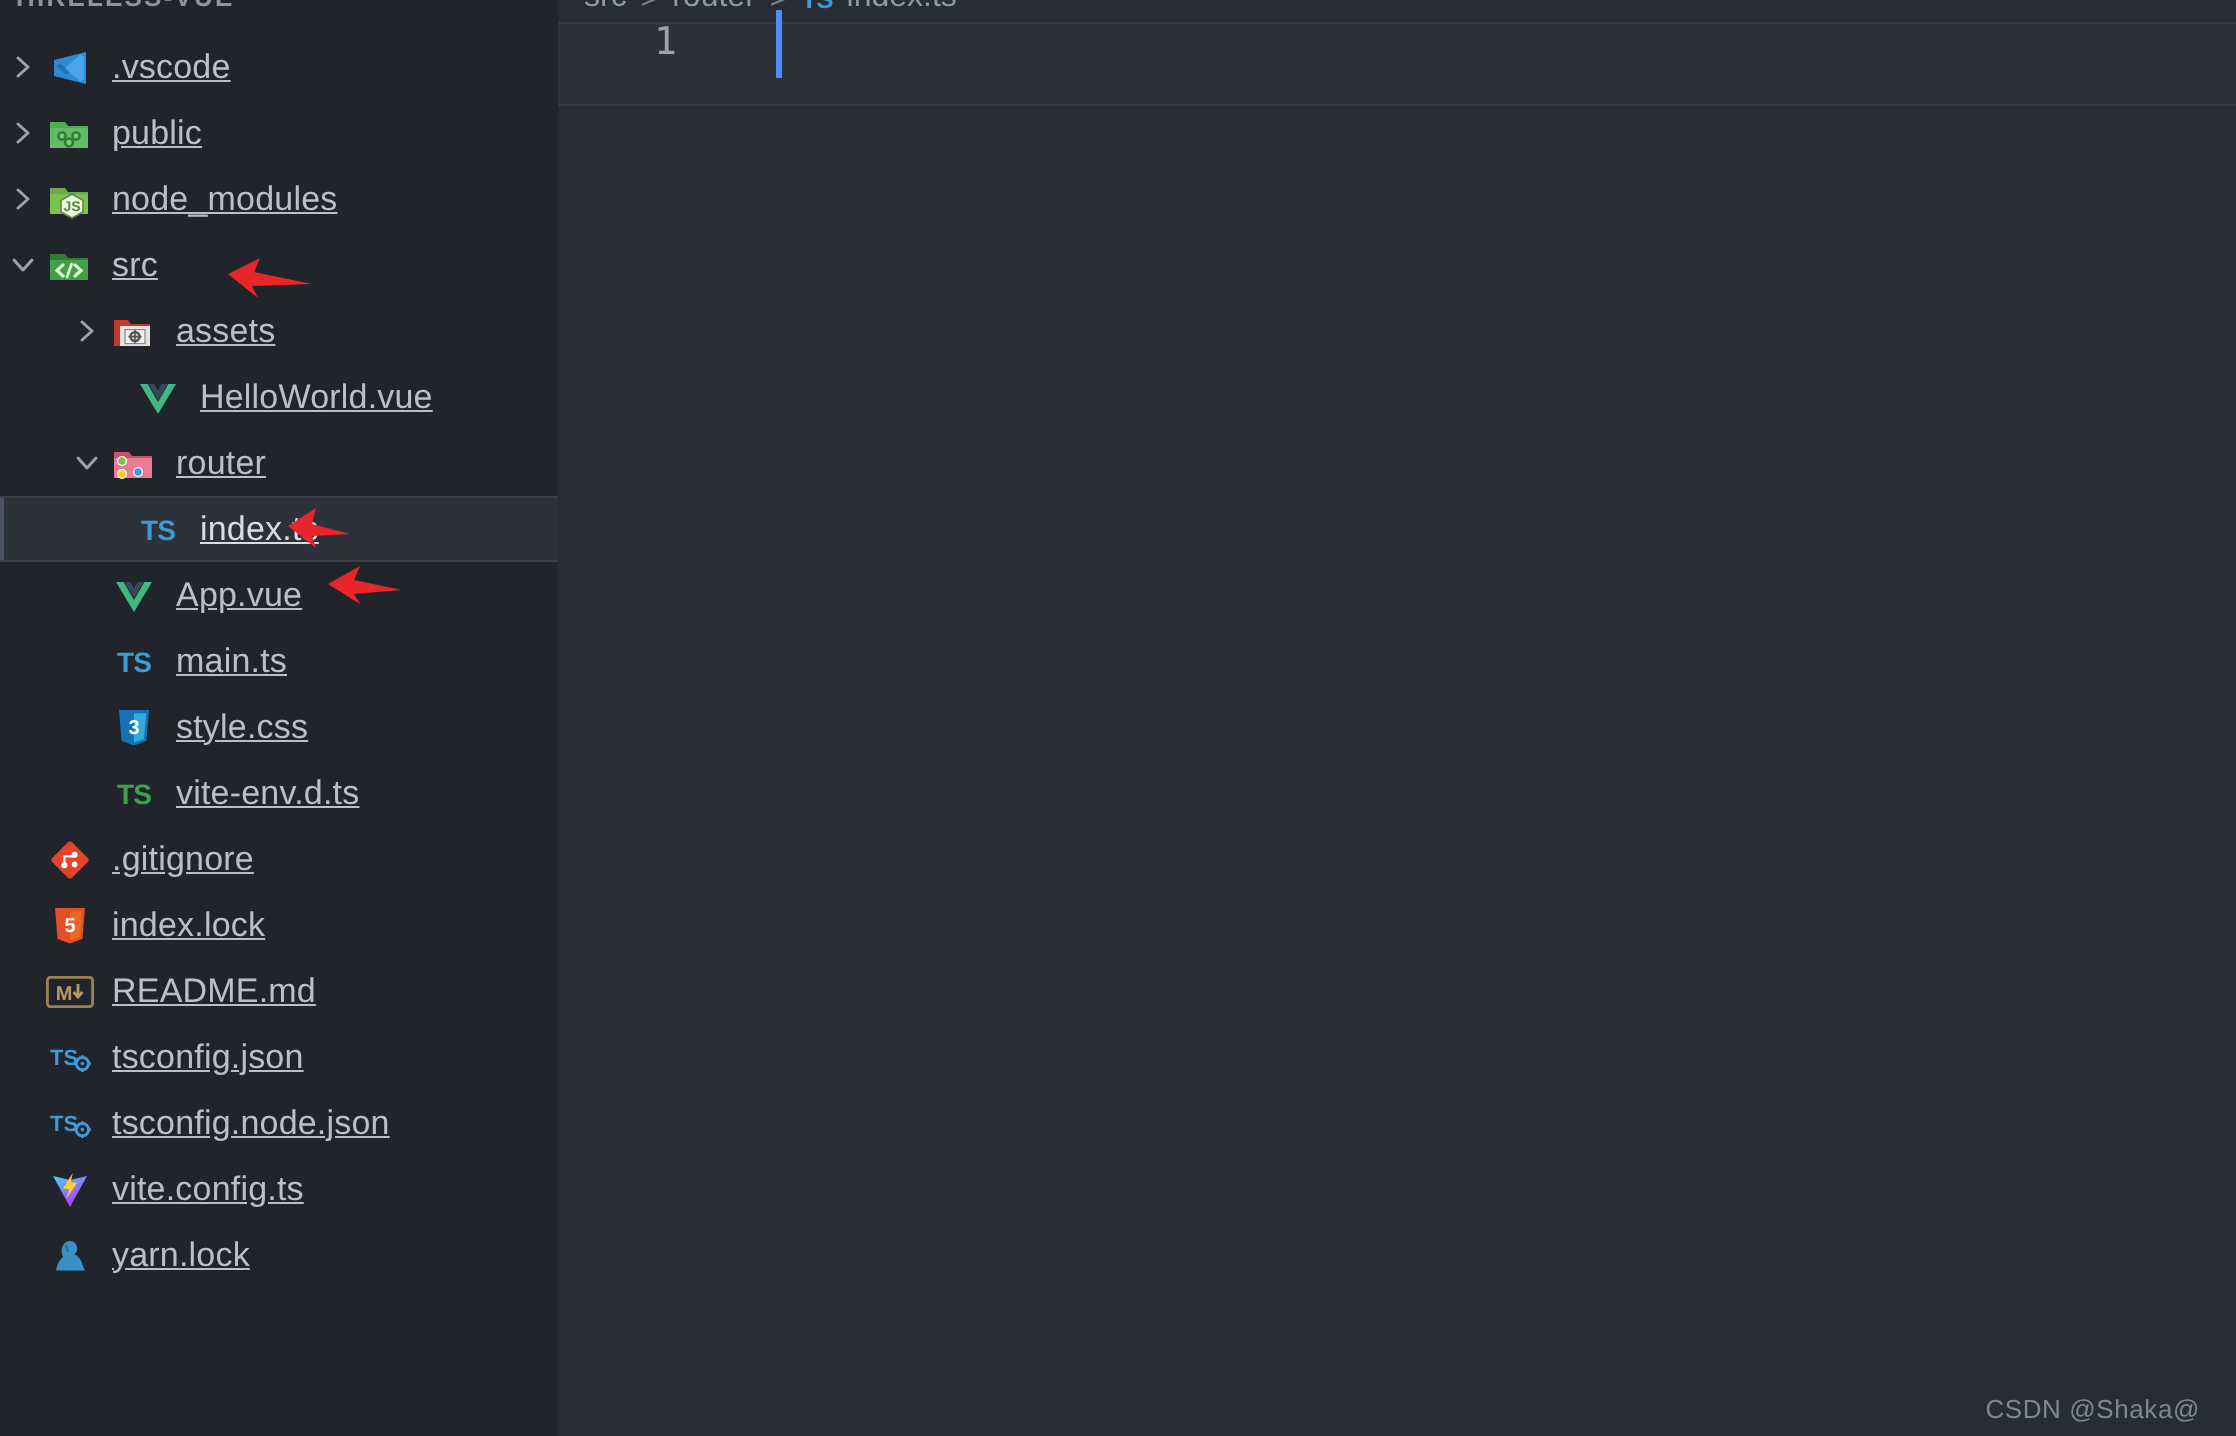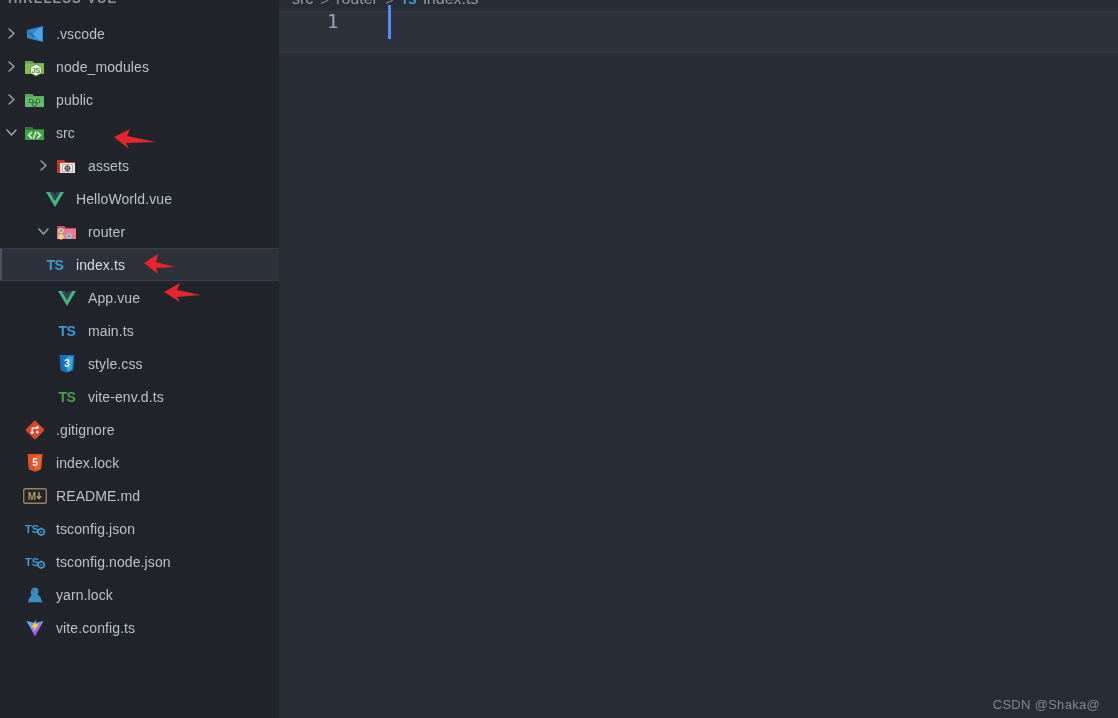--- a/index.html
+++ b/index.html
@@ -69,31 +69,32 @@
   }
   .chev svg { display: block; }
   .ficon {
     width: 26px;
     flex: 0 0 26px;
     display: flex;
     align-items: center;
     justify-content: center;
   }
   .label {
-    font-size: 14px;
+    font-size: 17px;
     color: #b9c0cb;
     padding-left: 8px;
     letter-spacing: 0.1px;
+    text-decoration: underline;
   }
   .row.selected .label { color: #d7dce5; }
 
   
   .ind0 { padding-left: 0px; }
   .ind1 { padding-left: 32px; }
-  .ind2 { padding-left: 20px; }
+  .ind2 { padding-left: 44px; }
 
   
   .tsicon {
     font-size: 14px;
     font-weight: bold;
     font-family: "Liberation Sans", sans-serif;
     letter-spacing: -0.5px;
   }
   .ts-blue { color: #3d9bd8; }
   .ts-green { color: #3fa34d; }
@@ -174,36 +175,20 @@
             </svg>
           </span>
           <span class="ficon">
             <svg width="20" height="20" viewBox="0 0 20 20">
               <path d="M2 6 L2 14 L18 18 L18 2 Z" fill="#2d8bd4"></path>
               <path d="M14 4 L8 10 L4.5 7.5 L3 9 L8 13.5 L15.5 6 Z" fill="#1b5e8c" opacity="0.55"></path>
               <path d="M15 3.2 L7.5 10 L15 16.8 L17 16 L17 4 Z" fill="#4aa6e8"></path>
             </svg>
           </span>
           <span class="label">.vscode</span>
-        </div>
-        <div class="row ind0">
-          <span class="chev">
-            <svg width="13" height="13" viewBox="0 0 13 13">
-              <path d="M4 2 L9 6.5 L4 11" stroke="currentColor" stroke-width="1.5" fill="none" stroke-linecap="round" stroke-linejoin="round"></path>
-            </svg>
-          </span>
-          <span class="ficon">
-            <svg width="22" height="20" viewBox="0 0 22 20">
-              <path d="M1 4 L1 17 L20 17 L20 6 L10 6 L8.5 4 Z" fill="#6ea84f"></path>
-              <path d="M1 7 L20 7 L20 17 L1 17 Z" fill="#7cc04f"></path>
-              <path d="M12 7 L17.5 10.2 L17.5 16 L12 19 L6.5 16 L6.5 10.2 Z" fill="#e8f5e0" stroke="#5a8b3a" stroke-width="0.8"></path>
-              <text x="12" y="15.5" font-size="7" font-family="'Liberation Sans',sans-serif" font-weight="bold" fill="#5a8b3a" text-anchor="middle">JS</text>
-            </svg>
-          </span>
-          <span class="label">node_modules</span>
         </div>
         <div class="row ind0">
           <span class="chev">
             <svg width="13" height="13" viewBox="0 0 13 13">
               <path d="M4 2 L9 6.5 L4 11" stroke="currentColor" stroke-width="1.5" fill="none" stroke-linecap="round" stroke-linejoin="round"></path>
             </svg>
           </span>
           <span class="ficon">
             <svg width="22" height="20" viewBox="0 0 22 20">
               <path d="M1 4 L1 17 L20 17 L20 6 L10 6 L8.5 4 Z" fill="#4caf50"></path>
@@ -214,20 +199,36 @@
               <circle cx="7" cy="11" r="1.2" fill="#81c784"></circle>
               <circle cx="14" cy="11" r="1.2" fill="#81c784"></circle>
               <circle cx="10.5" cy="14.2" r="1.3" fill="#81c784"></circle>
             </svg>
           </span>
           <span class="label">public</span>
         </div>
         <div class="row ind0">
           <span class="chev">
             <svg width="13" height="13" viewBox="0 0 13 13">
+              <path d="M4 2 L9 6.5 L4 11" stroke="currentColor" stroke-width="1.5" fill="none" stroke-linecap="round" stroke-linejoin="round"></path>
+            </svg>
+          </span>
+          <span class="ficon">
+            <svg width="22" height="20" viewBox="0 0 22 20">
+              <path d="M1 4 L1 17 L20 17 L20 6 L10 6 L8.5 4 Z" fill="#6ea84f"></path>
+              <path d="M1 7 L20 7 L20 17 L1 17 Z" fill="#7cc04f"></path>
+              <path d="M12 7 L17.5 10.2 L17.5 16 L12 19 L6.5 16 L6.5 10.2 Z" fill="#e8f5e0" stroke="#5a8b3a" stroke-width="0.8"></path>
+              <text x="12" y="15.5" font-size="7" font-family="'Liberation Sans',sans-serif" font-weight="bold" fill="#5a8b3a" text-anchor="middle">JS</text>
+            </svg>
+          </span>
+          <span class="label">node_modules</span>
+        </div>
+        <div class="row ind0">
+          <span class="chev">
+            <svg width="13" height="13" viewBox="0 0 13 13">
               <path d="M2 4 L6.5 9 L11 4" stroke="currentColor" stroke-width="1.5" fill="none" stroke-linecap="round" stroke-linejoin="round"></path>
             </svg>
           </span>
           <span class="ficon">
             <svg width="22" height="20" viewBox="0 0 22 20">
               <path d="M1 4 L1 17 L20 17 L20 6 L10 6 L8.5 4 Z" fill="#2e7d32"></path>
               <path d="M1 7 L20 7 L20 17 L1 17 Z" fill="#43a047"></path>
               <path d="M7.5 9.5 L4.5 12.2 L7.5 15" stroke="#d9f5d0" stroke-width="1.6" fill="none" stroke-linecap="round"></path>
               <path d="M13.5 9.5 L16.5 12.2 L13.5 15" stroke="#d9f5d0" stroke-width="1.6" fill="none" stroke-linecap="round"></path>
               <path d="M11.8 9 L9.5 15.5" stroke="#d9f5d0" stroke-width="1.4" stroke-linecap="round"></path>
@@ -373,47 +374,47 @@
           <span class="chev"></span>
           <span class="ficon">
             <svg width="24" height="18" viewBox="0 0 24 18">
               <text x="2" y="12.5" font-size="11" font-family="'Liberation Sans',sans-serif" font-weight="bold" fill="#3d9bd8">TS</text>
               <circle cx="18.2" cy="11.8" r="3.1" fill="none" stroke="#3d9bd8" stroke-width="1.5"></circle>
               <circle cx="18.2" cy="11.8" r="0.9" fill="#3d9bd8"></circle>
               <path d="M18.2 7.6 L18.2 9 M18.2 14.6 L18.2 16 M14 11.8 L15.4 11.8 M21 11.8 L22.4 11.8" stroke="#3d9bd8" stroke-width="1.3"></path>
             </svg>
           </span>
           <span class="label">tsconfig.node.json</span>
-        </div>
-        <div class="row ind0">
-          <span class="chev"></span>
-          <span class="ficon">
-            <svg width="20" height="20" viewBox="0 0 20 20">
-              <path d="M10 2.5 C12.1 2.5 13.6 4.2 13.6 6.3 C13.6 7.6 13 8.6 12.2 9.3 C14.3 10.2 16 12.4 16.4 15 L17.6 17.2 L3 17.2 C3.4 14.6 4.6 12 6.6 10.4 C6.1 9.6 5.8 8.6 5.8 7.6 C5.8 5.4 7.1 2.5 10 2.5 Z" fill="#3a8fc4"></path>
-              <path d="M8.2 4.5 C8.2 6 8.6 7 9.3 7.6" stroke="#2c6d99" stroke-width="1" fill="none"></path>
-            </svg>
-          </span>
-          <span class="label">yarn.lock</span>
         </div>
         <div class="row ind0">
           <span class="chev"></span>
           <span class="ficon">
             <svg width="20" height="20" viewBox="0 0 20 20">
               <defs>
                 <linearGradient id="vg" x1="0" y1="0" x2="0.6" y2="1">
                   <stop offset="0%" stop-color="#41d1ff"></stop>
                   <stop offset="100%" stop-color="#bd34fe"></stop>
                 </linearGradient>
               </defs>
               <path d="M1.5 3 L10 18.5 L18.5 3 L10 5 Z" fill="url(#vg)"></path>
               <path d="M11.4 1.5 L6.4 9.2 L9.6 9.6 L8.2 14.4 L13.6 6.4 L10.3 6.1 Z" fill="#ffd02b"></path>
             </svg>
           </span>
           <span class="label">vite.config.ts</span>
         </div>
+        <div class="row ind0">
+          <span class="chev"></span>
+          <span class="ficon">
+            <svg width="20" height="20" viewBox="0 0 20 20">
+              <path d="M10 2.5 C12.1 2.5 13.6 4.2 13.6 6.3 C13.6 7.6 13 8.6 12.2 9.3 C14.3 10.2 16 12.4 16.4 15 L17.6 17.2 L3 17.2 C3.4 14.6 4.6 12 6.6 10.4 C6.1 9.6 5.8 8.6 5.8 7.6 C5.8 5.4 7.1 2.5 10 2.5 Z" fill="#3a8fc4"></path>
+              <path d="M8.2 4.5 C8.2 6 8.6 7 9.3 7.6" stroke="#2c6d99" stroke-width="1" fill="none"></path>
+            </svg>
+          </span>
+          <span class="label">yarn.lock</span>
+        </div>
       </div>
   </div>
 
   <div class="editor">
 
     <div class="breadcrumb">
       <span>src</span>
       <span class="bc-sep">&gt;</span>
       <span>router</span>
       <span class="bc-sep">&gt;</span>

